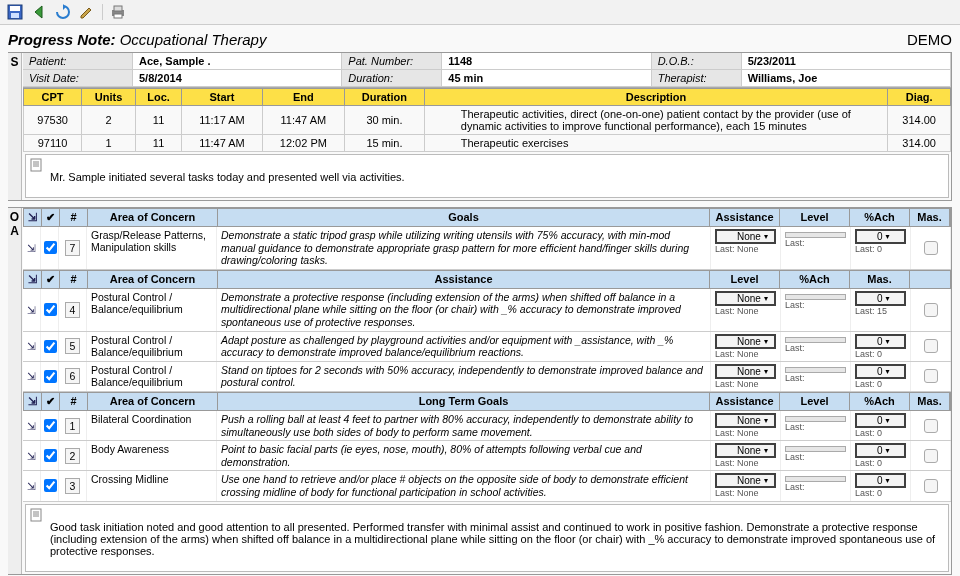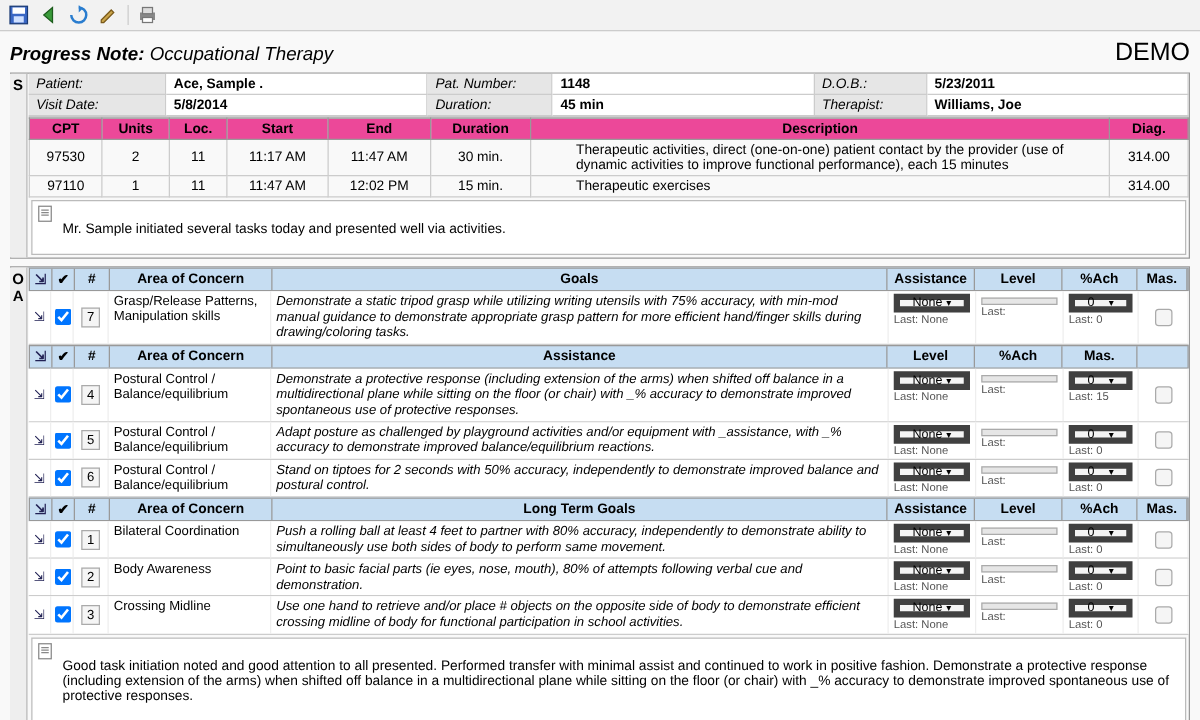--- a/index.html
+++ b/index.html
@@ -28,21 +28,21 @@
     padding: 4px 8px;
   }
   .title-row {
     display: flex;
     justify-content: space-between;
     align-items: baseline;
     padding: 2px 0 4px 0;
   }
   .title-row .left { font-size: 15px; font-style: italic; }
   .title-row .left b { font-weight: bold; }
-  .title-row .right { font-size: 20px; font-weight: normal; }
+  .title-row .right { font-size: 15px; font-weight: normal; }
   .section-wrap {
     border: 1px solid #999;
     margin-bottom: 6px;
     position: relative;
   }
   .section-letter {
     position: absolute;
     left: -1px; top: 0;
     width: 14px;
     background: #eee;
@@ -68,21 +68,21 @@
     display: flex; align-items: center;
   }
   .hdr-grid > div.val { background: #fff; font-weight: bold; }
   .hdr-grid > div.lbl { font-weight: normal; font-style: italic; }
 
   table.cpt {
     width: 100%;
     border-collapse: collapse;
   }
   table.cpt th {
-    background: #ec4899;
+    background: #fde047;
     border: 1px solid #999;
     padding: 2px 4px;
     font-size: 11px;
   }
   table.cpt td {
     border: 1px solid #ccc;
     padding: 2px 4px;
     text-align: center;
   }
   table.cpt td.desc { text-align: left; padding-left: 36px; }
@@ -127,22 +127,22 @@
   .goals-row .num {
     display:flex; align-items:center; justify-content:center;
   }
   .goals-row .num .boxnum {
     border:1px solid #aaa; background:#f5f5f5; padding:1px 4px;
   }
   .goals-row .area { line-height: 1.15; }
   .goals-row .goal { line-height: 1.2; font-style: italic; }
   .mini-col { font-size:9px; color:#555; }
   .mini-select {
-    border:5px solid #404040; background:#f4f4f4; font-size:10px;
-    padding: 0 10px; height: 15px; display:flex;
+    border:2px solid #404040; background:#f4f4f4; font-size:10px;
+    padding: 0 20px; height: 15px; display:flex;
     align-items:center; justify-content:space-between;
   }
   .mini-select::after { content:"▾"; font-size:8px; margin-left:3px; }
   .mini-slider {
     height: 6px; background:#e6e6e6; border:1px solid #aaa;
     position:relative; margin-top:3px;
   }
   .mas-box {
     width:14px; height:14px; border:1px solid #aaa; border-radius:3px;
     background:#f5f5f5; margin:auto;

